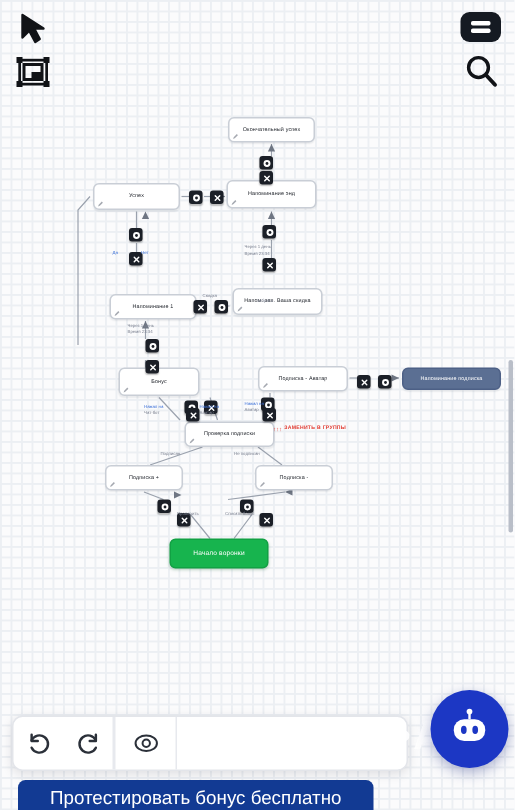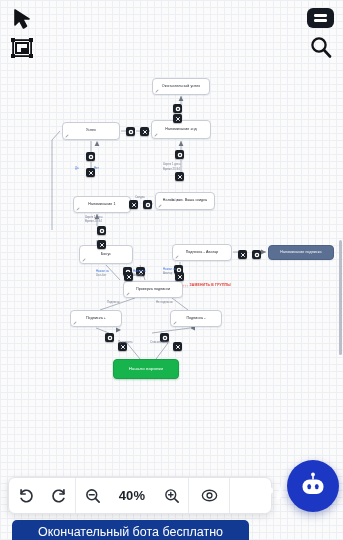--- a/index.html
+++ b/index.html
@@ -490,38 +490,20 @@
       </svg>
     </div>
     <div class="tb-btn">
       <svg width="18" height="18" viewBox="0 0 22 22">
         <path d="M17 8 A7 7 0 1 0 17 14" fill="none" stroke="#2b3039" stroke-width="2" stroke-linecap="round"></path>
         <path d="M17 3.5 L17 8.6 L12 8.6" fill="none" stroke="#2b3039" stroke-width="2" stroke-linecap="round" stroke-linejoin="round"></path>
       </svg>
     </div>
   </div>
   <div class="tb-sep"></div>
-  <div class="tb-group">
-    <div class="tb-btn">
-      <svg width="18" height="18" viewBox="0 0 22 22">
-        <circle cx="9.5" cy="9.5" r="6" fill="none" stroke="#2b3039" stroke-width="1.9"></circle>
-        <line x1="6.6" y1="9.5" x2="12.4" y2="9.5" stroke="#2b3039" stroke-width="1.9" stroke-linecap="round"></line>
-        <line x1="14" y1="14" x2="18.5" y2="18.5" stroke="#2b3039" stroke-width="2.1" stroke-linecap="round"></line>
-      </svg>
-    </div>
-    <div id="zoom-level">40%</div>
-    <div class="tb-btn">
-      <svg width="18" height="18" viewBox="0 0 22 22">
-        <circle cx="9.5" cy="9.5" r="6" fill="none" stroke="#2b3039" stroke-width="1.7"></circle>
-        <line x1="6.8" y1="9.5" x2="12.2" y2="9.5" stroke="#2b3039" stroke-width="1.7" stroke-linecap="round"></line>
-        <line x1="9.5" y1="6.8" x2="9.5" y2="12.2" stroke="#2b3039" stroke-width="1.7" stroke-linecap="round"></line>
-        <line x1="14" y1="14" x2="18.5" y2="18.5" stroke="#2b3039" stroke-width="2" stroke-linecap="round"></line>
-      </svg>
-    </div>
-  </div>
   <div class="tb-sep"></div>
   <div class="tb-group">
     <div class="tb-btn" style="width:40px">
       <svg width="19" height="19" viewBox="0 0 24 24">
         <ellipse cx="12" cy="12" rx="9" ry="6.6" fill="none" stroke="#2b3039" stroke-width="1.7"></ellipse>
         <circle cx="12" cy="12" r="3.1" fill="none" stroke="#2b3039" stroke-width="1.7"></circle>
       </svg>
     </div>
   </div>
   <div class="tb-sep"></div>
@@ -531,21 +513,21 @@
 <div id="watermark">
   <div class="wm-dots">
     <span class="wm-dot"></span>
       <span class="wm-dot"></span>
       <span class="wm-dot"></span>
   </div>
   <span class="wm-text">Avito</span>
 </div>
 
 <div id="cta">
-  <span>Окончательный бота бесплатно</span>
+  <span>Протестировать бонус бесплатно</span>
 </div>
 
 <div id="chat-fab">
   <svg width="30" height="30" viewBox="0 0 30 30">
     <line x1="15" y1="4" x2="15" y2="8.5" stroke="#ffffff" stroke-width="1.6"></line>
     <circle cx="15" cy="3.4" r="1.9" fill="#ffffff"></circle>
     <rect x="4.5" y="8.5" width="21" height="14.5" rx="7" fill="#ffffff"></rect>
     <ellipse cx="11.2" cy="15.6" rx="1.9" ry="2.7" fill="#1c37c4"></ellipse>
     <ellipse cx="18.8" cy="15.6" rx="1.9" ry="2.7" fill="#1c37c4"></ellipse>
   </svg>

